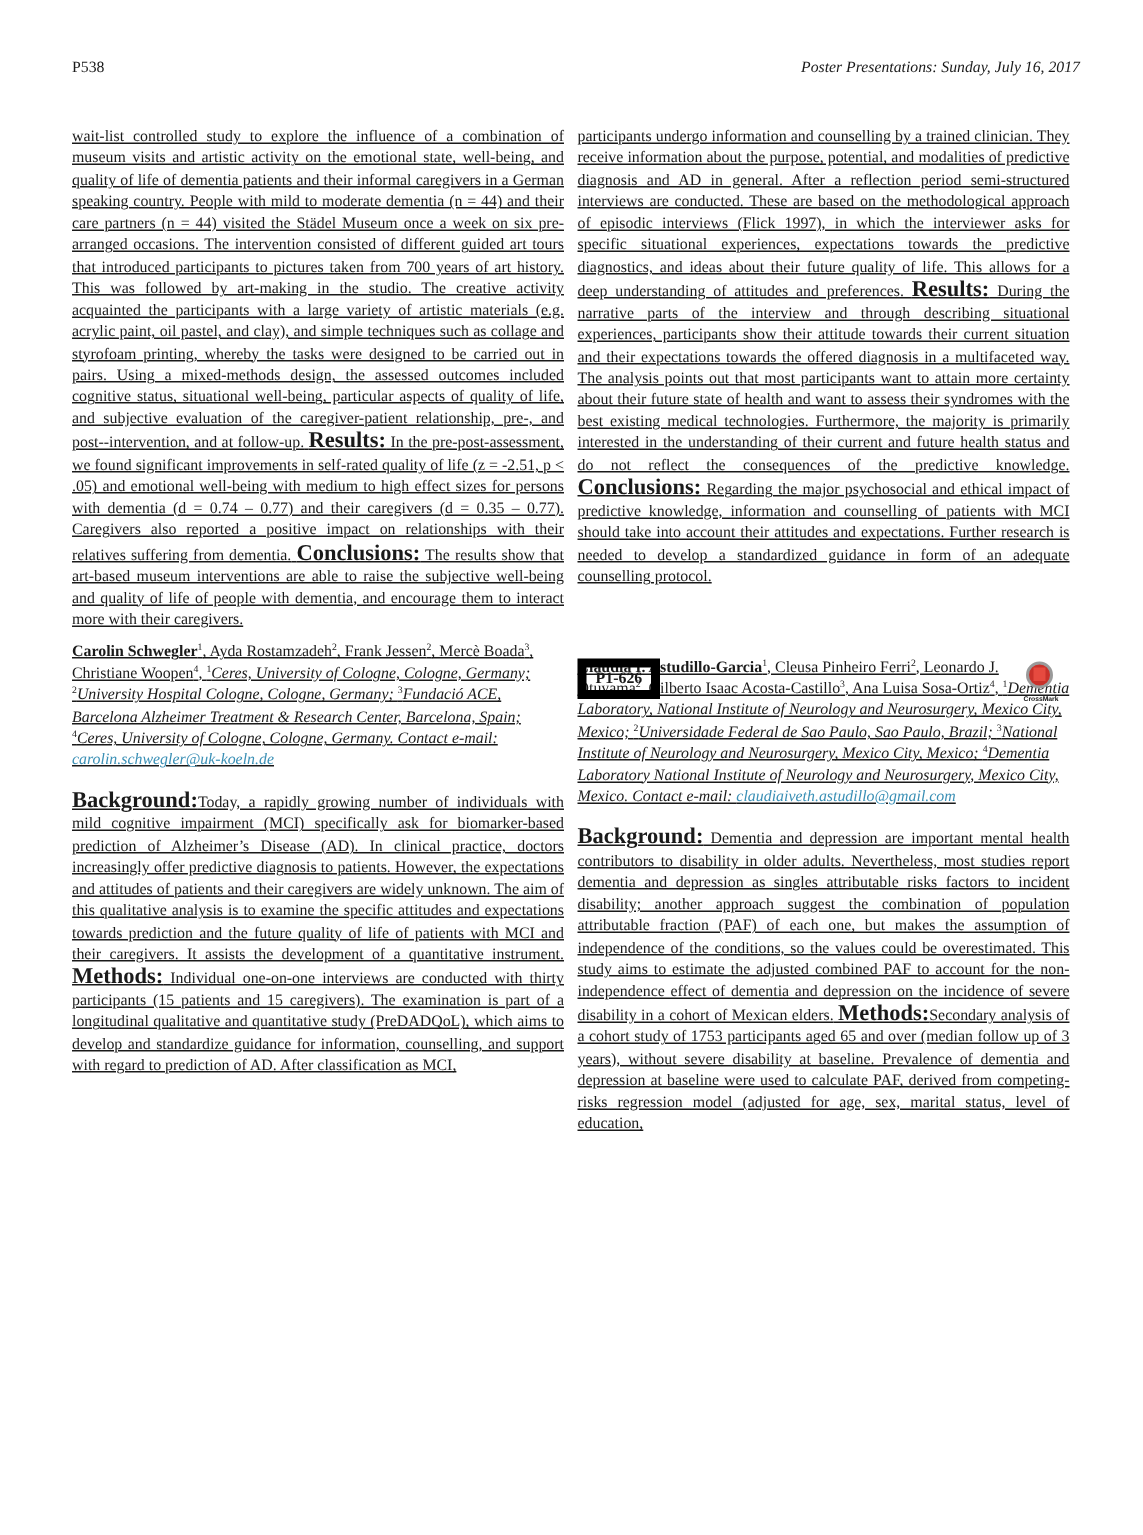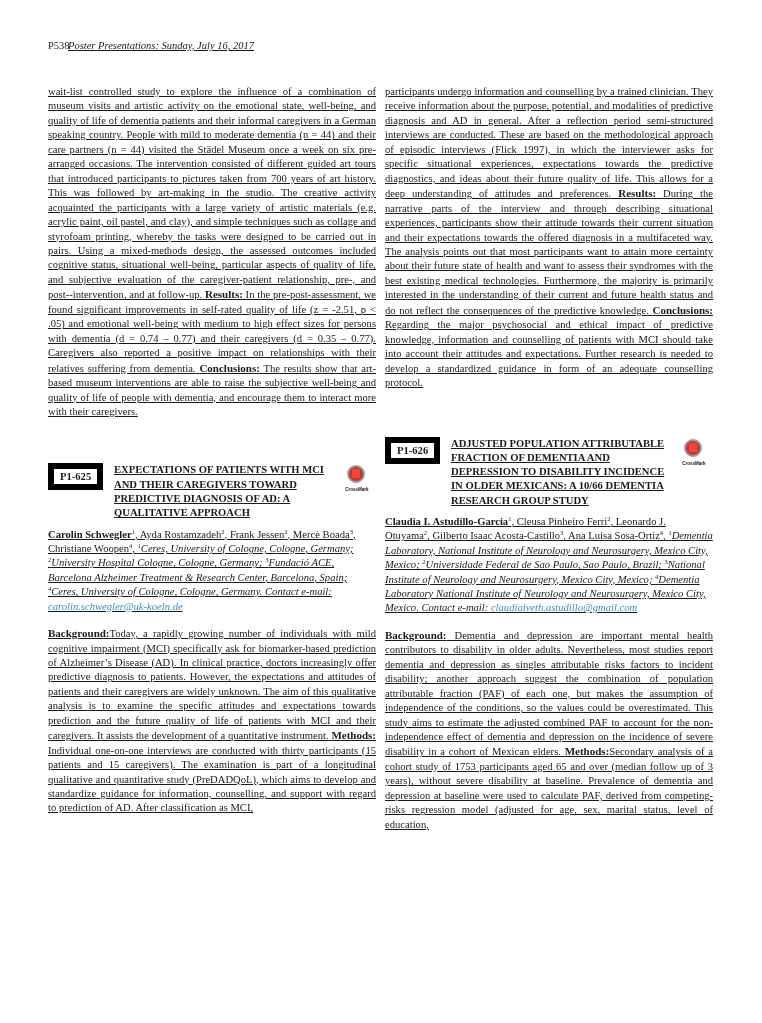--- a/index.html
+++ b/index.html
@@ -1,27 +1,27 @@
 <!DOCTYPE html>
 <html><head>
 <meta charset="utf-8">
 <style>
   html, body { margin: 0; padding: 0; background: #ffffff; }
   body { width: 762px; height: 1023px; position: relative; overflow: hidden;
          font-family: "Liberation Serif", "DejaVu Serif", serif; color: #1a1a1a; }
   .running-head { position: absolute; top: 40px; left: 48px; right: 42px; height: 16px;
                   font-size: 10.5px; }
   .page-num { position: absolute; left: 0; top: 0; }
-  .journal-head { position: absolute; left: 0; right: 0; top: 0; text-align: left; font-style: italic;
-                  padding-left: 20px; text-decoration: underline; }
+  .journal-head { position: absolute; left: 0; right: 0; top: 0; text-align: right; font-style: italic;
+                  padding-left: 20px; }
   .col { position: absolute; width: 328px; font-size: 10.6px; line-height: 14.45px; text-align: justify; text-decoration: underline; }
   .col-left { left: 48px; top: 85px; }
   .col-right { left: 385px; top: 85px; }
   p { margin: 0; hyphens: auto; }
-  b.lead { font-weight: bold; font-size: 11px; }
+  b.lead { font-weight: bold; font-size: 15px; }
   .abstract-head { position: relative; margin-top: 44px; }
   .col-right .abstract-head { margin-top: 46px; }
   .abs-id { position: absolute; left: 0; top: 0; border: 6px solid #000000; padding: 1px 6px 1px 6px;
             font-weight: bold; font-size: 10.6px; line-height: 13px; }
   .abs-title { margin-left: 66px; margin-right: 38px; font-weight: bold; font-size: 10.6px;
                line-height: 14.3px; text-align: left; text-transform: uppercase; }
   .crossmark { position: absolute; right: 6px; top: 2px; width: 26px; height: 26px; }
   .crossmark .ring { position: absolute; left: 3px; top: 0; width: 18px; height: 18px; border-radius: 50%;
                      background: #c9312a; border: 2px solid #9a9a9a; box-sizing: border-box; }
   .crossmark .flag { position: absolute; left: 8px; top: 4px; width: 8px; height: 9px; background: #e64a3f; }
@@ -41,50 +41,40 @@
   <span class="journal-head">Poster Presentations: Sunday, July 16, 2017</span>
 </div>
 
 <div class="col col-left">
   <p>
     <span>wait-list controlled study to explore the influence of a combination of museum visits and artistic activity on the emotional state, well-being, and quality of life of dementia patients and their informal caregivers in a German speaking country. People with mild to moderate dementia (n = 44) and their care partners (n = 44) visited the Städel Museum once a week on six pre-arranged occasions. The intervention consisted of different guided art tours that introduced participants to pictures taken from 700 years of art history. This was followed by art-making in the studio. The creative activity acquainted the participants with a large variety of artistic materials (e.g. acrylic paint, oil pastel, and clay), and simple techniques such as collage and styrofoam printing, whereby the tasks were designed to be carried out in pairs. Using a mixed-methods design, the assessed outcomes included cognitive status, situational well-being, particular aspects of quality of life, and subjective evaluation of the caregiver-patient relationship, pre-, and post--intervention, and at follow-up.</span>
     <b class="lead">Results:</b><span> In the pre-post-assessment, we found significant improvements in self-rated quality of life (z = -2.51, p &lt; .05) and emotional well-being with medium to high effect sizes for persons with dementia (d = 0.74 – 0.77) and their caregivers (d = 0.35 – 0.77). Caregivers also reported a positive impact on relationships with their relatives suffering from dementia.</span>
     <b class="lead">Conclusions:</b><span> The results show that art-based museum interventions are able to raise the subjective well-being and quality of life of people with dementia, and encourage them to interact more with their caregivers.</span>
   </p>
 
-  <div class="abstract-head">
-    <span class="abs-id">P1-625</span>
-    <div class="abs-title">EXPECTATIONS OF PATIENTS WITH MCI AND THEIR CAREGIVERS TOWARD PREDICTIVE DIAGNOSIS OF AD: A QUALITATIVE APPROACH</div>
-    <div class="crossmark">
-      <div class="ring"></div>
-        <div class="flag"></div>
-      <div class="lbl">CrossMark</div>
-    </div>
-  </div>
 
   <div class="authors">
     <b>Carolin Schwegler</b><sup>1</sup><span>, Ayda Rostamzadeh</span><sup>2</sup><span>, Frank Jessen</span><sup>2</sup><span>, Mercè Boada</span><sup>3</sup><span>, Christiane Woopen</span><sup>4</sup>, <sup>1</sup><i>Ceres, University of Cologne, Cologne, Germany; </i><sup>2</sup><i>University Hospital Cologne, Cologne, Germany; </i><sup>3</sup><i>Fundació ACE, Barcelona Alzheimer Treatment &amp; Research Center, Barcelona, Spain; </i><sup>4</sup><i>Ceres, University of Cologne, Cologne, Germany. Contact e-mail: </i><span class="email">carolin.schwegler@uk-koeln.de</span>
   </div>
 
   <p class="abs-body">
     <b class="lead">Background:</b><span>Today, a rapidly growing number of individuals with mild cognitive impairment (MCI) specifically ask for biomarker-based prediction of Alzheimer’s Disease (AD). In clinical practice, doctors increasingly offer predictive diagnosis to patients. However, the expectations and attitudes of patients and their caregivers are widely unknown. The aim of this qualitative analysis is to examine the specific attitudes and expectations towards prediction and the future quality of life of patients with MCI and their caregivers. It assists the development of a quantitative instrument.</span>
     <b class="lead">Methods:</b><span> Individual one-on-one interviews are conducted with thirty participants (15 patients and 15 caregivers). The examination is part of a longitudinal qualitative and quantitative study (PreDADQoL), which aims to develop and standardize guidance for information, counselling, and support with regard to prediction of AD. After classification as MCI,</span>
   </p>
 </div>
 
 <div class="col col-right">
   <p>
     <span>participants undergo information and counselling by a trained clinician. They receive information about the purpose, potential, and modalities of predictive diagnosis and AD in general. After a reflection period semi-structured interviews are conducted. These are based on the methodological approach of episodic interviews (Flick 1997), in which the interviewer asks for specific situational experiences, expectations towards the predictive diagnostics, and ideas about their future quality of life. This allows for a deep understanding of attitudes and preferences.</span>
     <b class="lead">Results:</b><span> During the narrative parts of the interview and through describing situational experiences, participants show their attitude towards their current situation and their expectations towards the offered diagnosis in a multifaceted way. The analysis points out that most participants want to attain more certainty about their future state of health and want to assess their syndromes with the best existing medical technologies. Furthermore, the majority is primarily interested in the understanding of their current and future health status and do not reflect the consequences of the predictive knowledge.</span>
     <b class="lead">Conclusions:</b><span> Regarding the major psychosocial and ethical impact of predictive knowledge, information and counselling of patients with MCI should take into account their attitudes and expectations. Further research is needed to develop a standardized guidance in form of an adequate counselling protocol.</span>
   </p>
 
   <div class="abstract-head">
     <span class="abs-id">P1-626</span>
-    <div class="abs-title">ADJUSTED POPULATION ATTRIBUTABLE FRACTION OF DEMENTIA AND DEPRESSION TO DISABILITY INCIDENCE IN OLDER MEXICANS: A 10/66 DEMENTIA RESEARCH GROUP STUDY</div>
     <div class="crossmark">
       <div class="ring"></div>
         <div class="flag"></div>
       <div class="lbl">CrossMark</div>
     </div>
   </div>
 
   <div class="authors">
     <b>Claudia I. Astudillo-Garcia</b><sup>1</sup><span>, Cleusa Pinheiro Ferri</span><sup>2</sup><span>, Leonardo J. Otuyama</span><sup>2</sup><span>, Gilberto Isaac Acosta-Castillo</span><sup>3</sup><span>, Ana Luisa Sosa-Ortiz</span><sup>4</sup>, <sup>1</sup><i>Dementia Laboratory, National Institute of Neurology and Neurosurgery, Mexico City, Mexico; </i><sup>2</sup><i>Universidade Federal de Sao Paulo, Sao Paulo, Brazil; </i><sup>3</sup><i>National Institute of Neurology and Neurosurgery, Mexico City, Mexico; </i><sup>4</sup><i>Dementia Laboratory National Institute of Neurology and Neurosurgery, Mexico City, Mexico. Contact e-mail: </i><span class="email">claudiaiveth.astudillo@gmail.com</span>
   </div>

